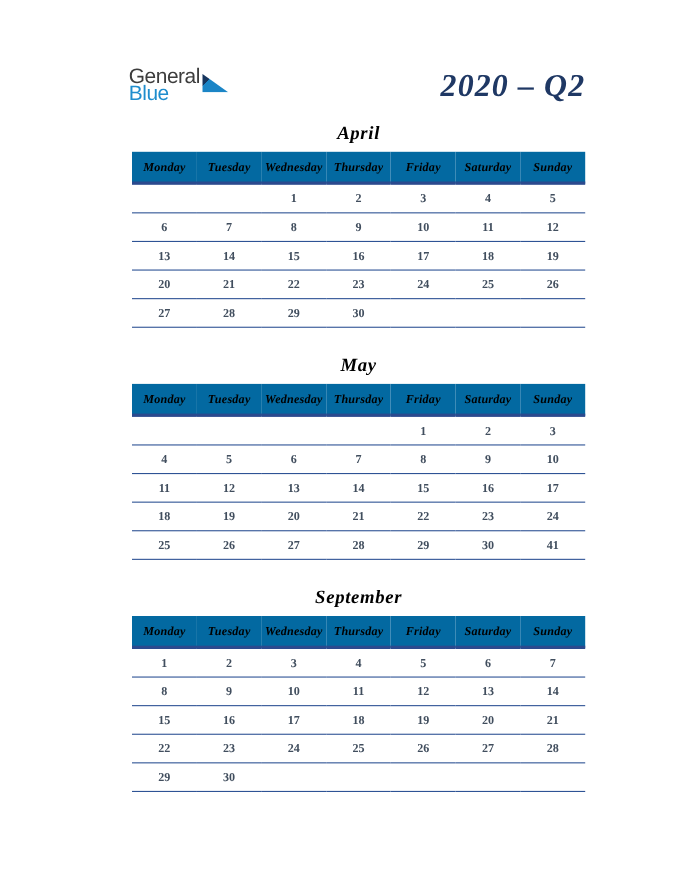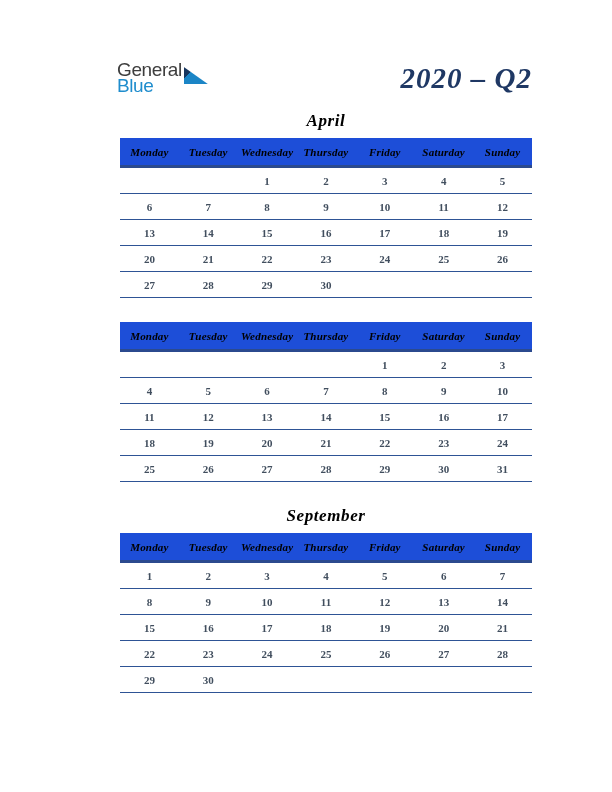--- a/index.html
+++ b/index.html
@@ -52,21 +52,21 @@
     text-align:center;
     font-size:17px; font-weight:700; font-style:italic;
     color:#000000; letter-spacing:0.6px;
   }
   table.cal {
     width:100%;
     border-collapse:collapse;
     table-layout:fixed;
   }
   table.cal thead tr {
-    background:#1d4ed8;
+    background:#0369a1;
     border-bottom:3px solid #2b4a8e;
   }
   table.cal th {
     height:25px;
     font-size:11px; font-weight:700; font-style:italic;
     color:#000000;
     letter-spacing:0.2px;
   }
   table.cal tbody tr { border-bottom:1px solid #2e5395; }
   table.cal td {
@@ -149,20 +149,21 @@
               <td>29</td>
               <td>30</td>
               <td></td>
               <td></td>
               <td></td>
             </tr>
           </tbody>
         </table>
       </section>
       <section class="month">
+        <h2 class="month-title">May</h2>
         <table class="cal">
           <thead>
             <tr>
               <th>Monday</th>
               <th>Tuesday</th>
               <th>Wednesday</th>
               <th>Thursday</th>
               <th>Friday</th>
               <th>Saturday</th>
               <th>Sunday</th>
@@ -205,21 +206,21 @@
               <td>23</td>
               <td>24</td>
             </tr>
             <tr>
               <td>25</td>
               <td>26</td>
               <td>27</td>
               <td>28</td>
               <td>29</td>
               <td>30</td>
-              <td>31</td>
+              <td>41</td>
             </tr>
           </tbody>
         </table>
       </section>
       <section class="month">
         <h2 class="month-title">September</h2>
         <table class="cal">
           <thead>
             <tr>
               <th>Monday</th>

